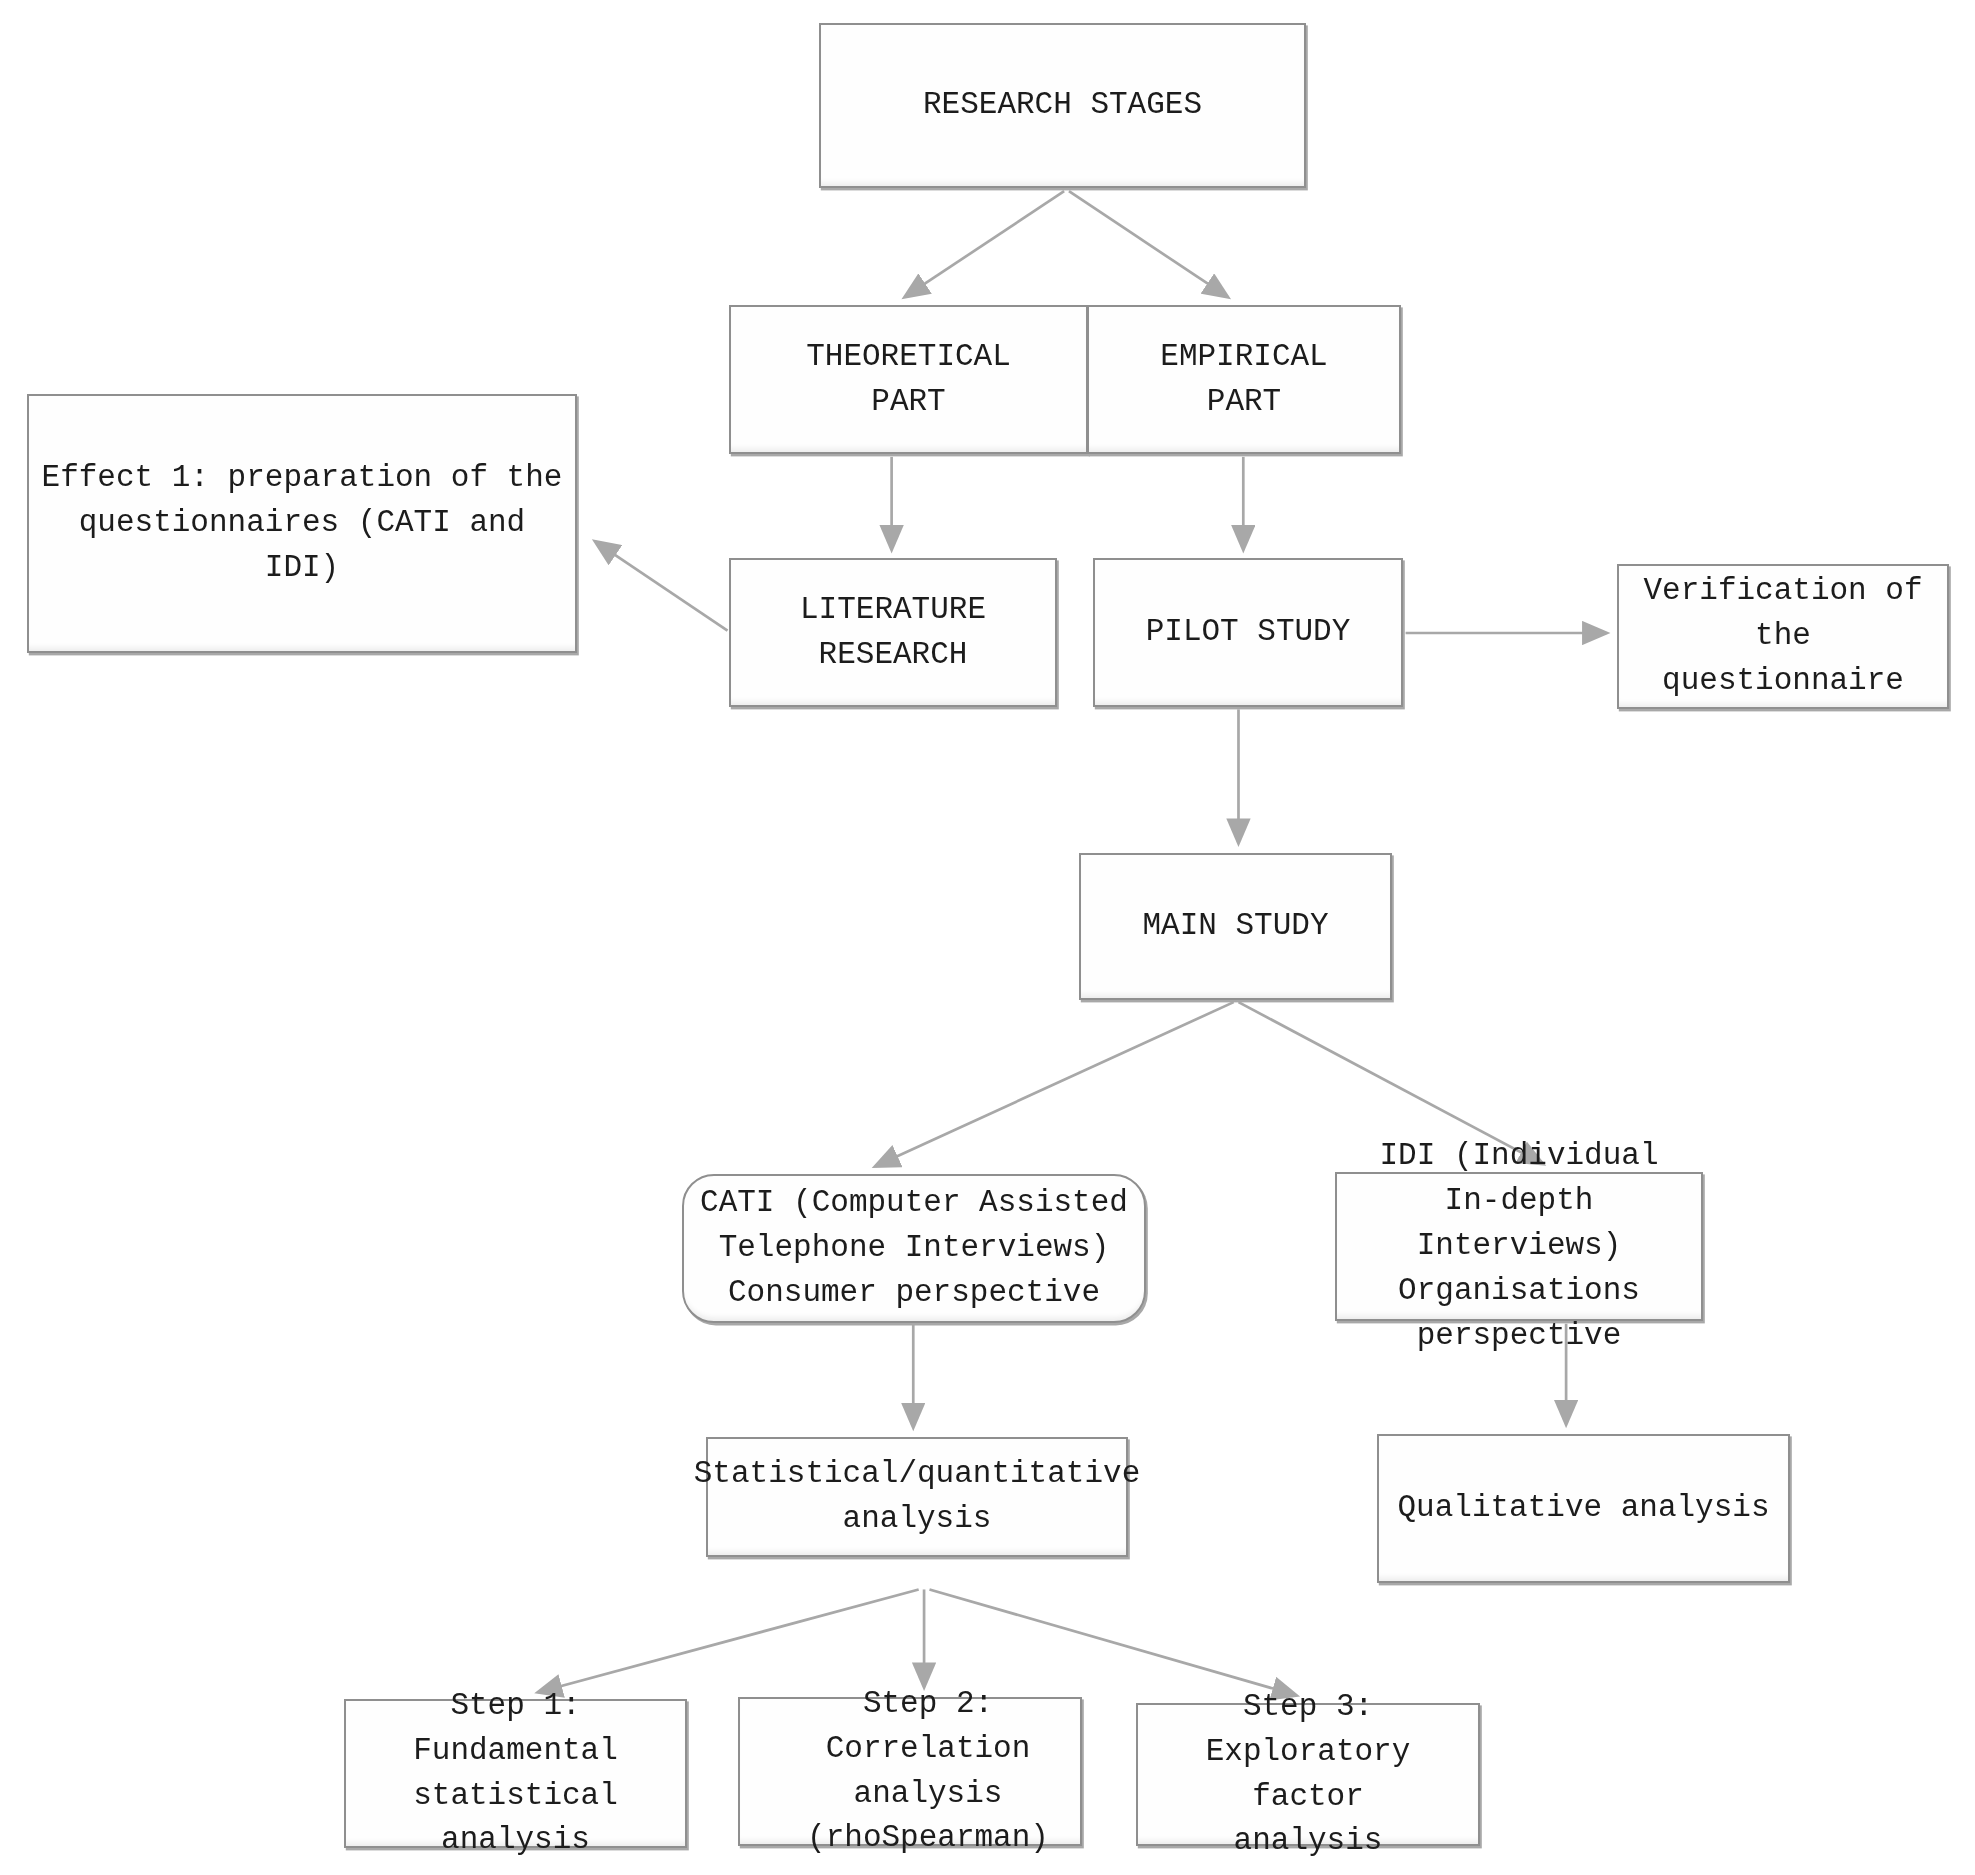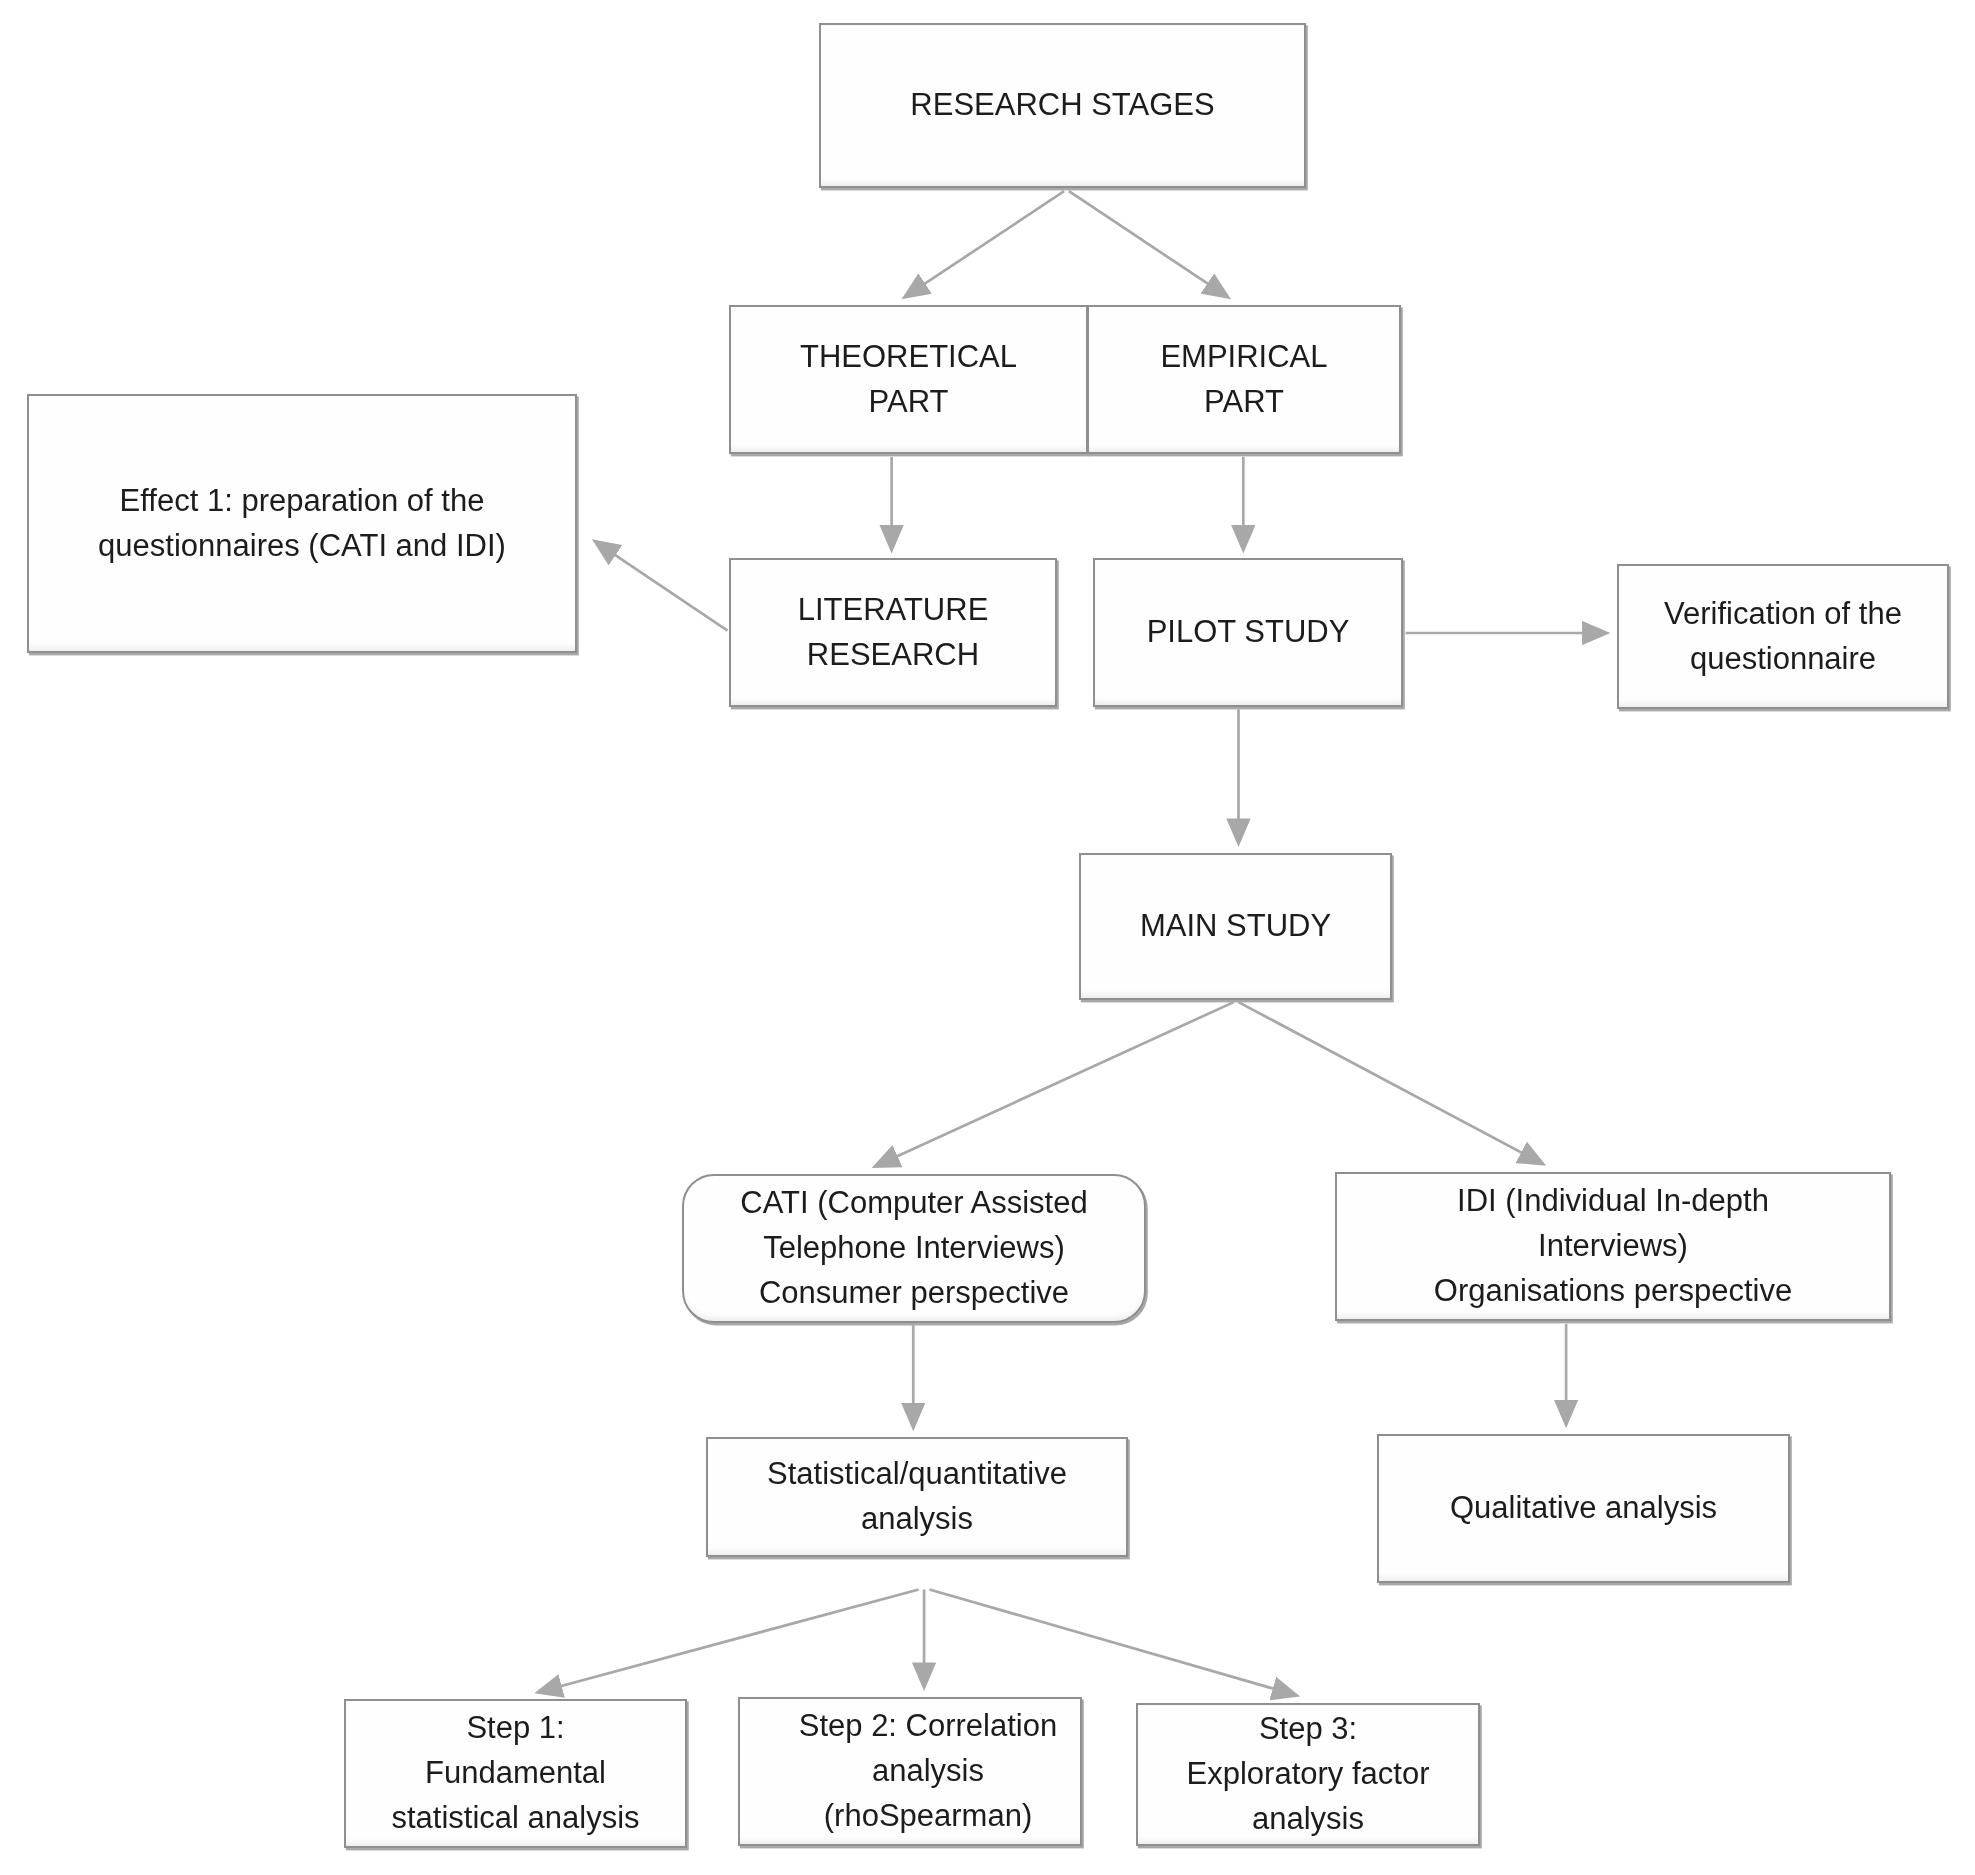--- a/index.html
+++ b/index.html
@@ -6,21 +6,21 @@
     margin: 0;
     padding: 0;
     background: #ffffff;
   }
   .canvas {
     position: relative;
     width: 1975px;
     height: 1875px;
     background: #ffffff;
     overflow: hidden;
-    font-family: Liberation Sans, sans-serif;
+    font-family: Liberation Mono, monospace;
   }
   .edges {
     position: absolute;
     left: 0;
     top: 0;
     pointer-events: none;
   }
   .node {
     position: absolute;
     box-sizing: border-box;
@@ -103,21 +103,21 @@
   <div class="node" style="left:1079px; top:853px; width:313px; height:147px;">
     <span class="label">MAIN STUDY</span>
   </div>
 
   <div class="node" style="left:682px; top:1174px; width:464px; height:149px;border-radius:32px;">
     <span class="label">CATI (Computer Assisted
 Telephone Interviews)
 Consumer perspective</span>
   </div>
 
-  <div class="node" style="left:1335px; top:1172px; width:556px; height:149px;">
+  <div class="node" style="left:1335px; top:1172px; width:368px; height:149px;">
     <span class="label">IDI (Individual In-depth
 Interviews)
 Organisations perspective</span>
   </div>
 
   <div class="node" style="left:706px; top:1437px; width:422px; height:120px;">
     <span class="label">Statistical/quantitative
 analysis</span>
   </div>
 

